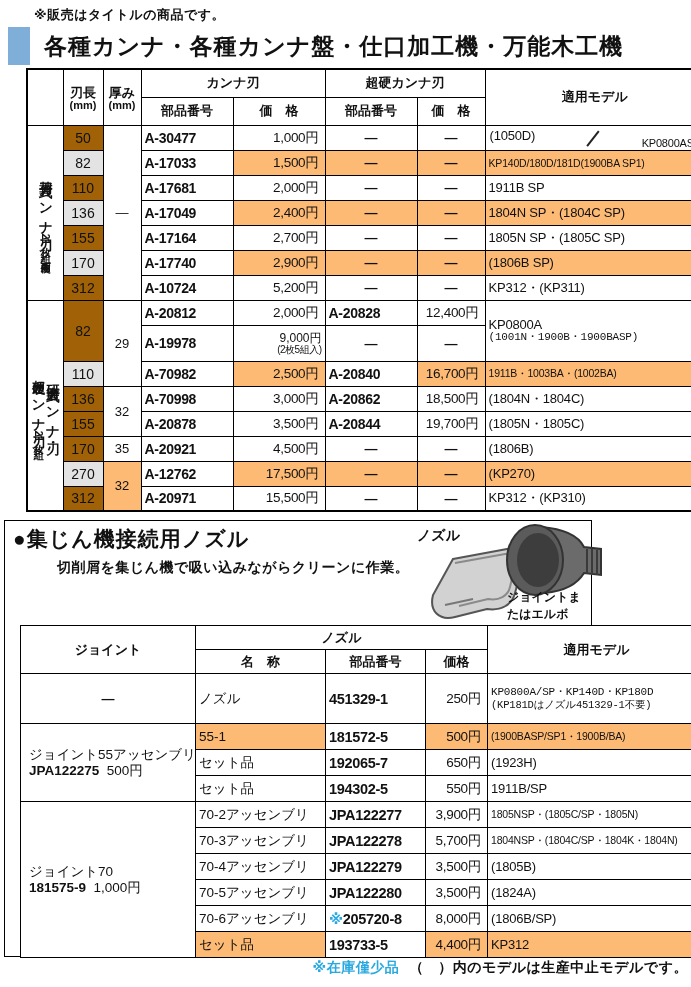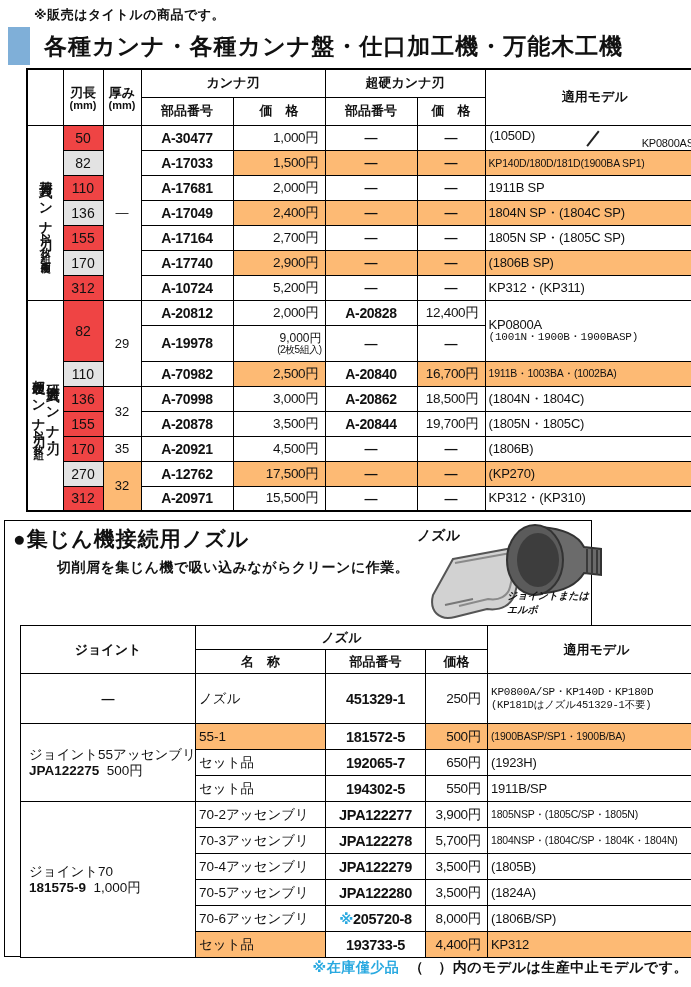--- a/index.html
+++ b/index.html
@@ -21,23 +21,23 @@
   .t1 tbody tr{height:25px}
   .t1 tr.tall{height:36px}
   th{font-weight:bold;text-align:center;}
   .hunit{display:block;font-size:11px;font-weight:bold;line-height:10px;}
   .hmain{display:block;font-size:13px;line-height:14px;margin-top:2px;}
 
   .vcell{writing-mode:vertical-rl;text-align:center;vertical-align:middle;padding:3px 1px;line-height:1.05;}
   .vmain{font-weight:bold;font-size:13.5px;letter-spacing:2px;}
   .vsub{font-size:10px;font-weight:bold;letter-spacing:0;}
 
-  .len{text-align:center;font-size:14px;background:#ef4444;}
+  .len{text-align:center;font-size:14px;background:#a16207;}
   .thick{text-align:center;font-size:13px;}
-  .part{font-weight:bold;text-align:center;font-size:14px;letter-spacing:-.3px;background:#fff !important;}
+  .part{font-weight:bold;text-align:left;font-size:14px;letter-spacing:-.3px;background:#fff !important;}
   .price{text-align:right;font-size:13.5px;padding-right:6px;letter-spacing:-.3px;}
   .dash{text-align:center;font-weight:bold;}
   .model{text-align:left;font-size:13px;letter-spacing:-.2px;}
   .model.small{font-size:10.5px;}
   .model .line{display:block;line-height:13px;}
   .model .line.small{font-size:11px;font-family:Liberation Mono, monospace;}
   tr.shaded td{background:#fdba74;}
   tr.shaded td.len{background:#e3e3e3;}
 
   .diagcell{position:relative;border-radius:7px;}
@@ -46,21 +46,21 @@
   .diag{position:absolute;left:106px;top:3px;width:1.5px;height:19px;background:#222;transform:rotate(38deg);}
 
   .pricewrap{display:block;text-align:right;line-height:12px;padding-top:2px;}
   .pricewrap .sub{display:block;font-size:10px;letter-spacing:-.5px;}
 
   
   .lower{position:absolute;left:4px;top:520px;width:588px;height:437px;border:1px solid #000;box-sizing:border-box;}
   .noz-heading{position:absolute;left:8px;top:4px;font-size:21px;font-weight:bold;letter-spacing:1px;}
   .noz-sub{position:absolute;left:8px;top:38px;font-size:14px;font-weight:bold;letter-spacing:.5px;margin-left:44px;}
   .noz-label{position:absolute;left:412px;top:6px;font-size:14px;font-weight:bold;}
-  .joint-label{position:absolute;left:502px;top:68px;font-size:10px;font-weight:bold;font-style:italic;}
+  .joint-label{position:absolute;left:502px;top:68px;font-size:12px;font-weight:bold;}
   .noz-img{position:absolute;left:420px;top:24px;}
   .joint-img{position:absolute;left:496px;top:0px;}
 
   .t2{position:absolute;left:-1px;top:104px;width:685px;}
   .t2 tr.hr1,.t2 tr.hr2{height:24px}
   .t2 tbody tr{height:26px}
   .t2 tr.big{height:50px}
   .jdash{text-align:center;font-weight:bold;}
   .jgroup{text-align:left;padding-left:8px;font-size:13.5px;vertical-align:middle;}
   .jgroup .jline{display:block;line-height:16px;}

